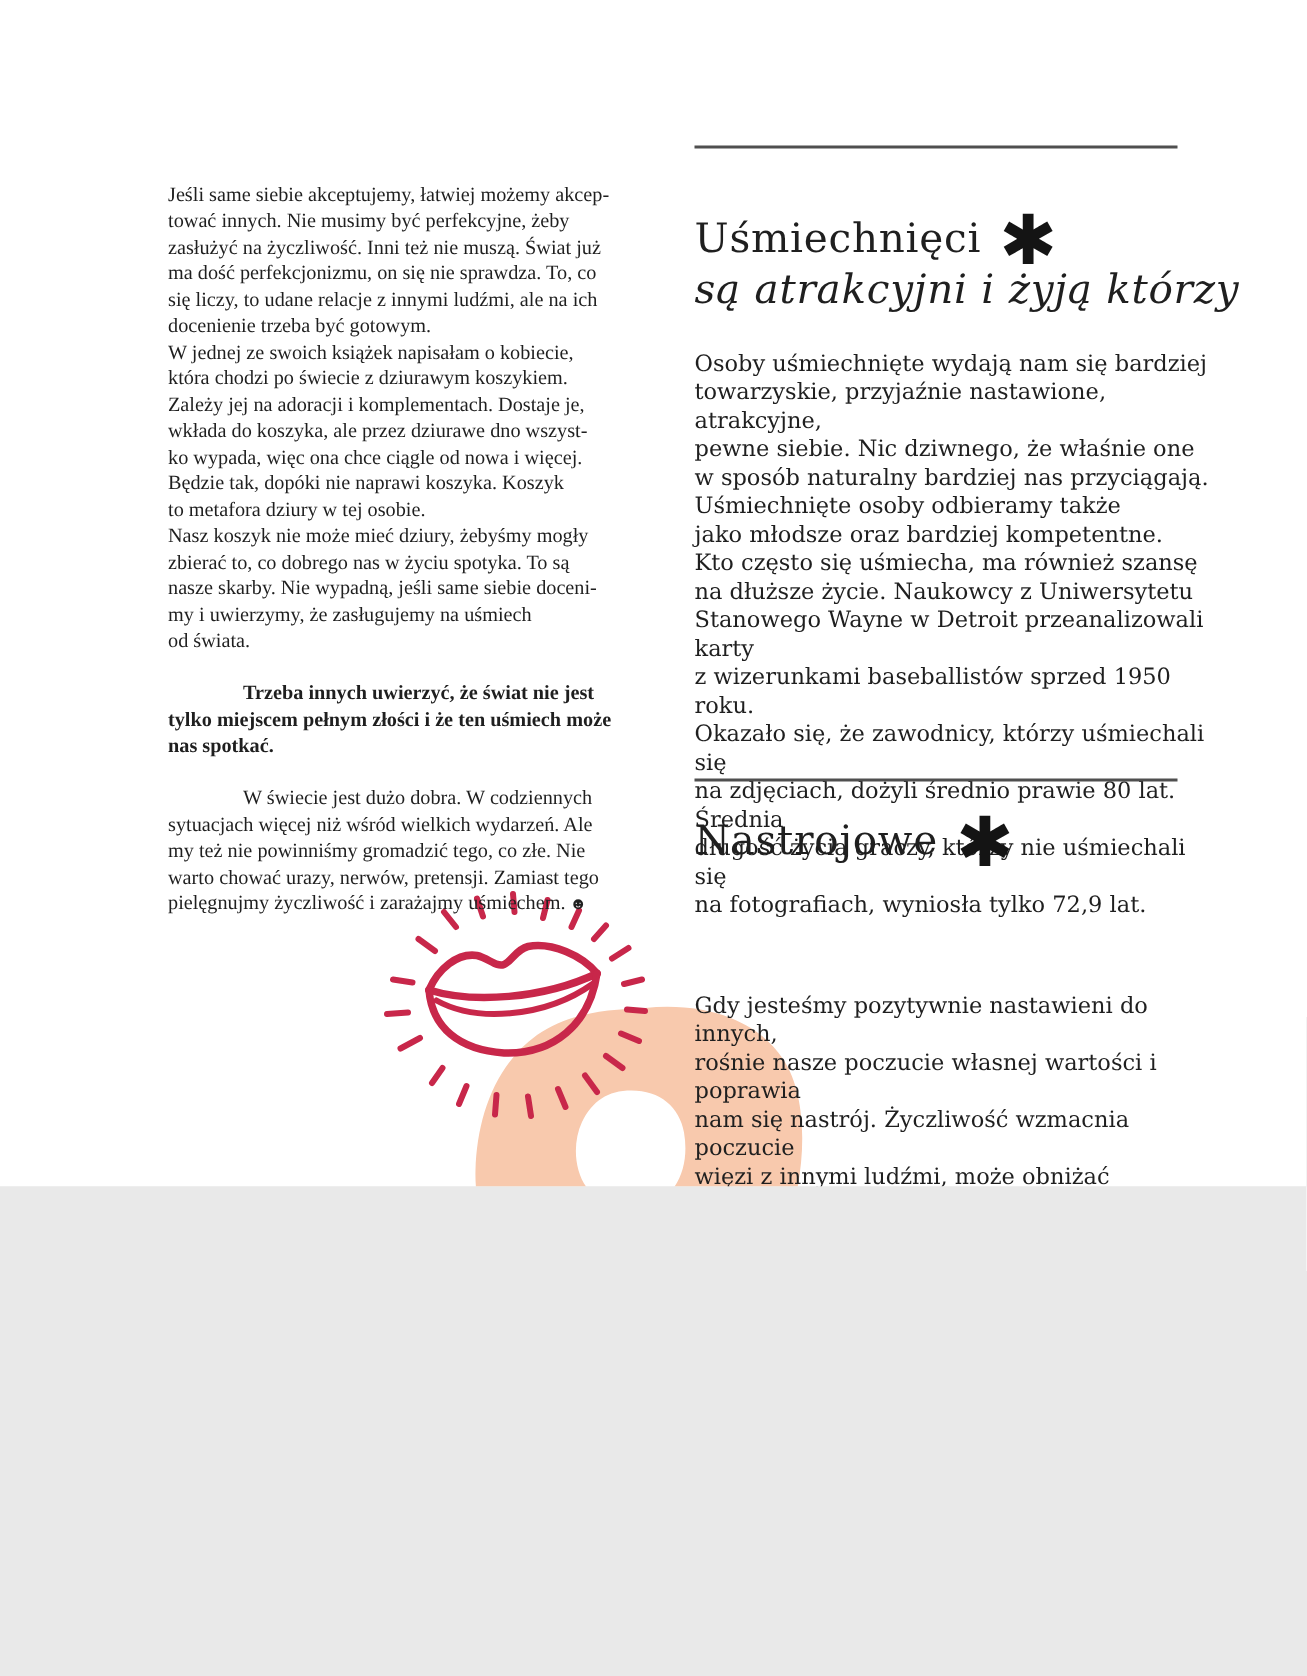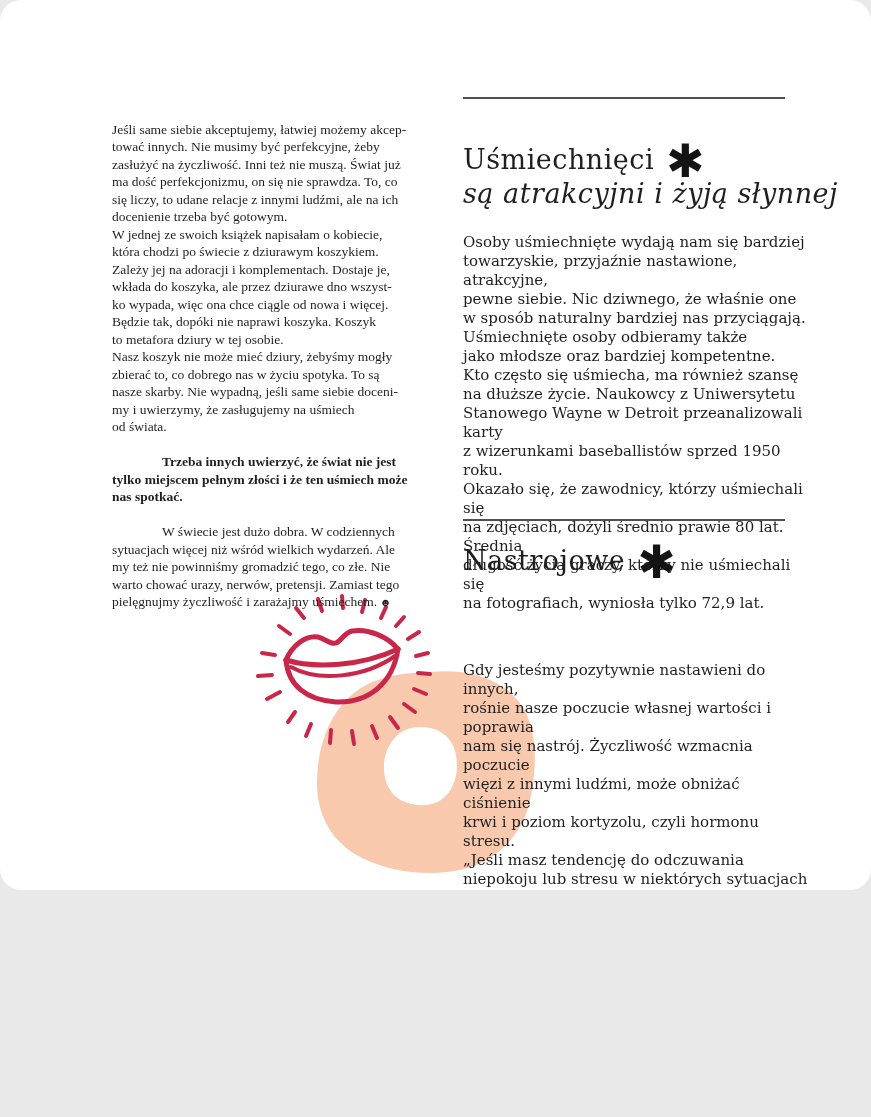--- a/index.html
+++ b/index.html
@@ -1,24 +1,23 @@
 <!DOCTYPE html>
 <html><head>
 <meta charset="utf-8">
 <style>
   html,body{margin:0;padding:0;background:#e9e9e9;}
   .page{
     position:relative;
-    width:871px;height:890px;
+    width:871px;height:791px;
     background:#ffffff;
     overflow:hidden;
     margin:0 auto;
     font-family:"Liberation Serif", serif;
     color:#1f1f1f;
-    border-radius:21px;
   }
   
   .left-col{
     position:absolute;left:112px;top:103px;width:345px;
     font-family:"Liberation Serif", serif;
     font-size:13.5px;line-height:17.5px;
     white-space:pre-line;
   }
   .left-col .para{margin:0;}
   .left-col .para.indent{text-indent:50px;}
@@ -161,21 +160,21 @@
 warto chować urazy, nerwów, pretensji. Zamiast tego
 pielęgnujmy życzliwość i zarażajmy uśmiechem.</span> <span class="end-mark">☻</span></div>
   </div>
 
   <div class="rule rule-1"></div>
 
   <div class="section-header header-1">
     <div class="section-title-line">
       <span>Uśmiechnięci</span><span class="title-star">✱</span>
     </div>
-    <div class="section-subtitle">są atrakcyjni i żyją słynnej</div>
+    <div class="section-subtitle">są atrakcyjni i żyją którzy</div>
   </div>
 
   <div class="section-body body-1">Osoby uśmiechnięte wydają nam się bardziej
 towarzyskie, przyjaźnie nastawione, atrakcyjne,
 pewne siebie. Nic dziwnego, że właśnie one
 w sposób naturalny bardziej nas przyciągają.
 Uśmiechnięte osoby odbieramy także
 jako młodsze oraz bardziej kompetentne.
 Kto często się uśmiecha, ma również szansę
 na dłuższe życie. Naukowcy z Uniwersytetu

